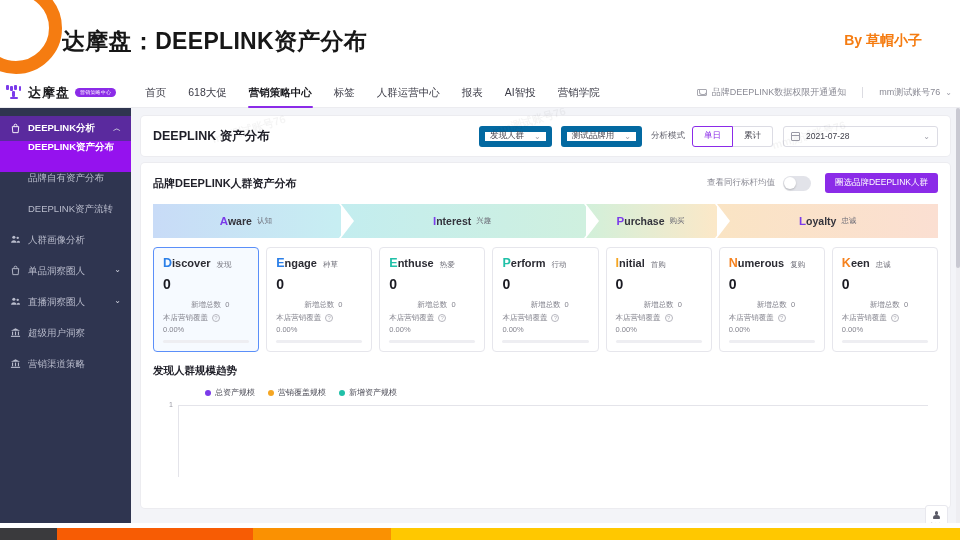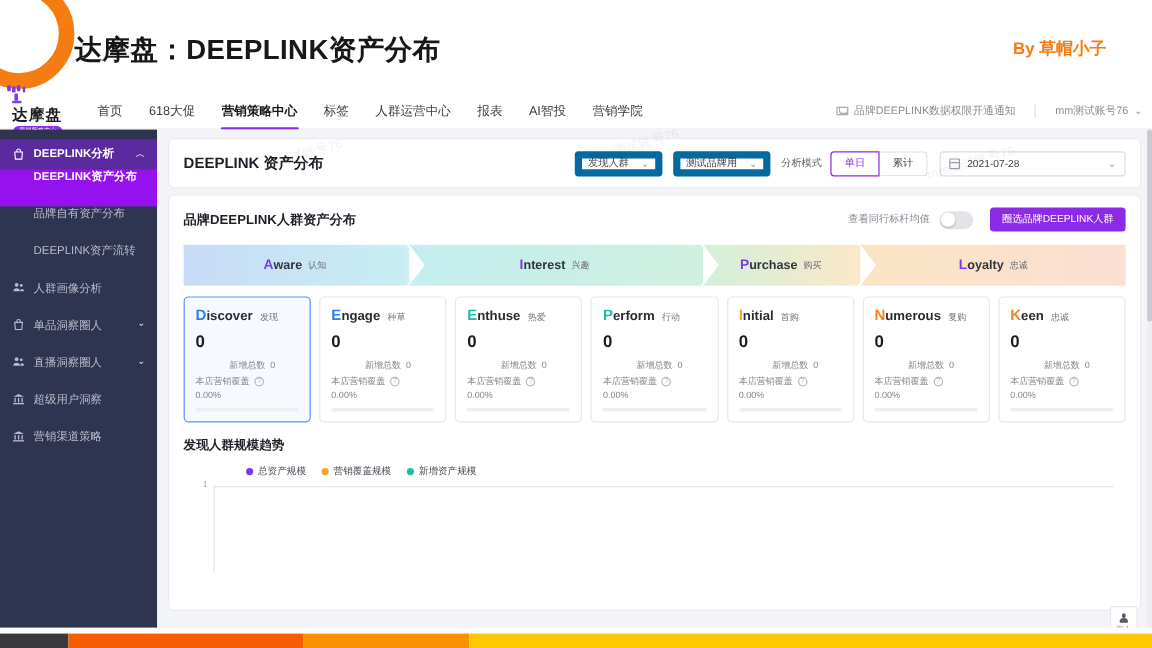--- a/index.html
+++ b/index.html
@@ -26,21 +26,21 @@
     position:absolute; right:38px; top:32px;
     font-size:14px; font-weight:bold; color:#F57C11; white-space:nowrap;
   }
 
   
   .appnav {
     position:absolute; left:0; top:78px; width:960px; height:30px;
     background:#ffffff; border-bottom:1px solid #ececf0;
     display:flex; align-items:center;
   }
-  .logo-wrap { display:flex; margin-left:6px;flex-direction:column; }
+  .logo-wrap { display:flex; align-items:center; margin-left:6px; }
   .logo-mark { width:18px; height:16px; position:relative; }
   .logo-mark i {
     position:absolute; background:#7B3BEA; border-radius:1px; width:2.6px; height:5px;
   }
   .logo-mark i:nth-child(1){ left:0; top:0; }
   .logo-mark i:nth-child(2){ left:4.2px; top:1px; }
   .logo-mark i:nth-child(3){ left:8.4px; top:0; }
   .logo-mark i:nth-child(4){ left:12.6px; top:1px; }
   .logo-mark i:nth-child(5){ left:6.4px; top:6.5px; width:2.6px; height:6px; }
   .logo-mark i:nth-child(6){ left:3.8px; top:12.6px; width:8px; height:2.4px; border-radius:1px; }

